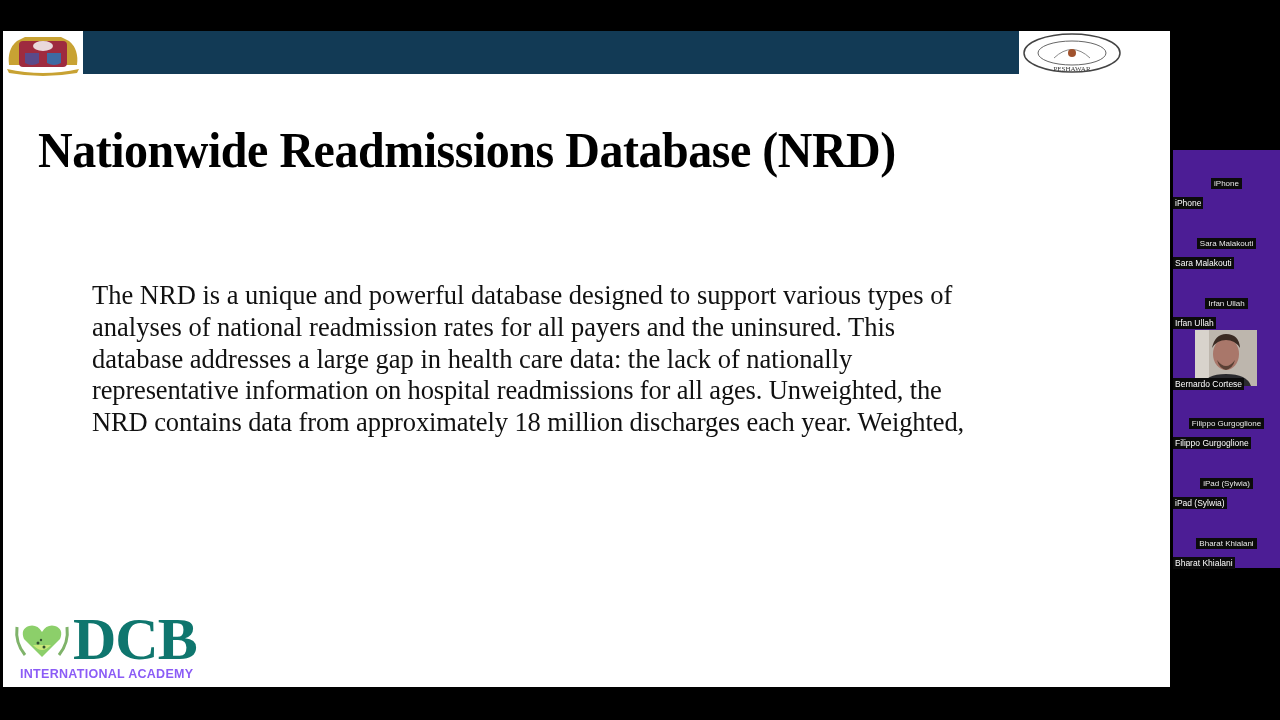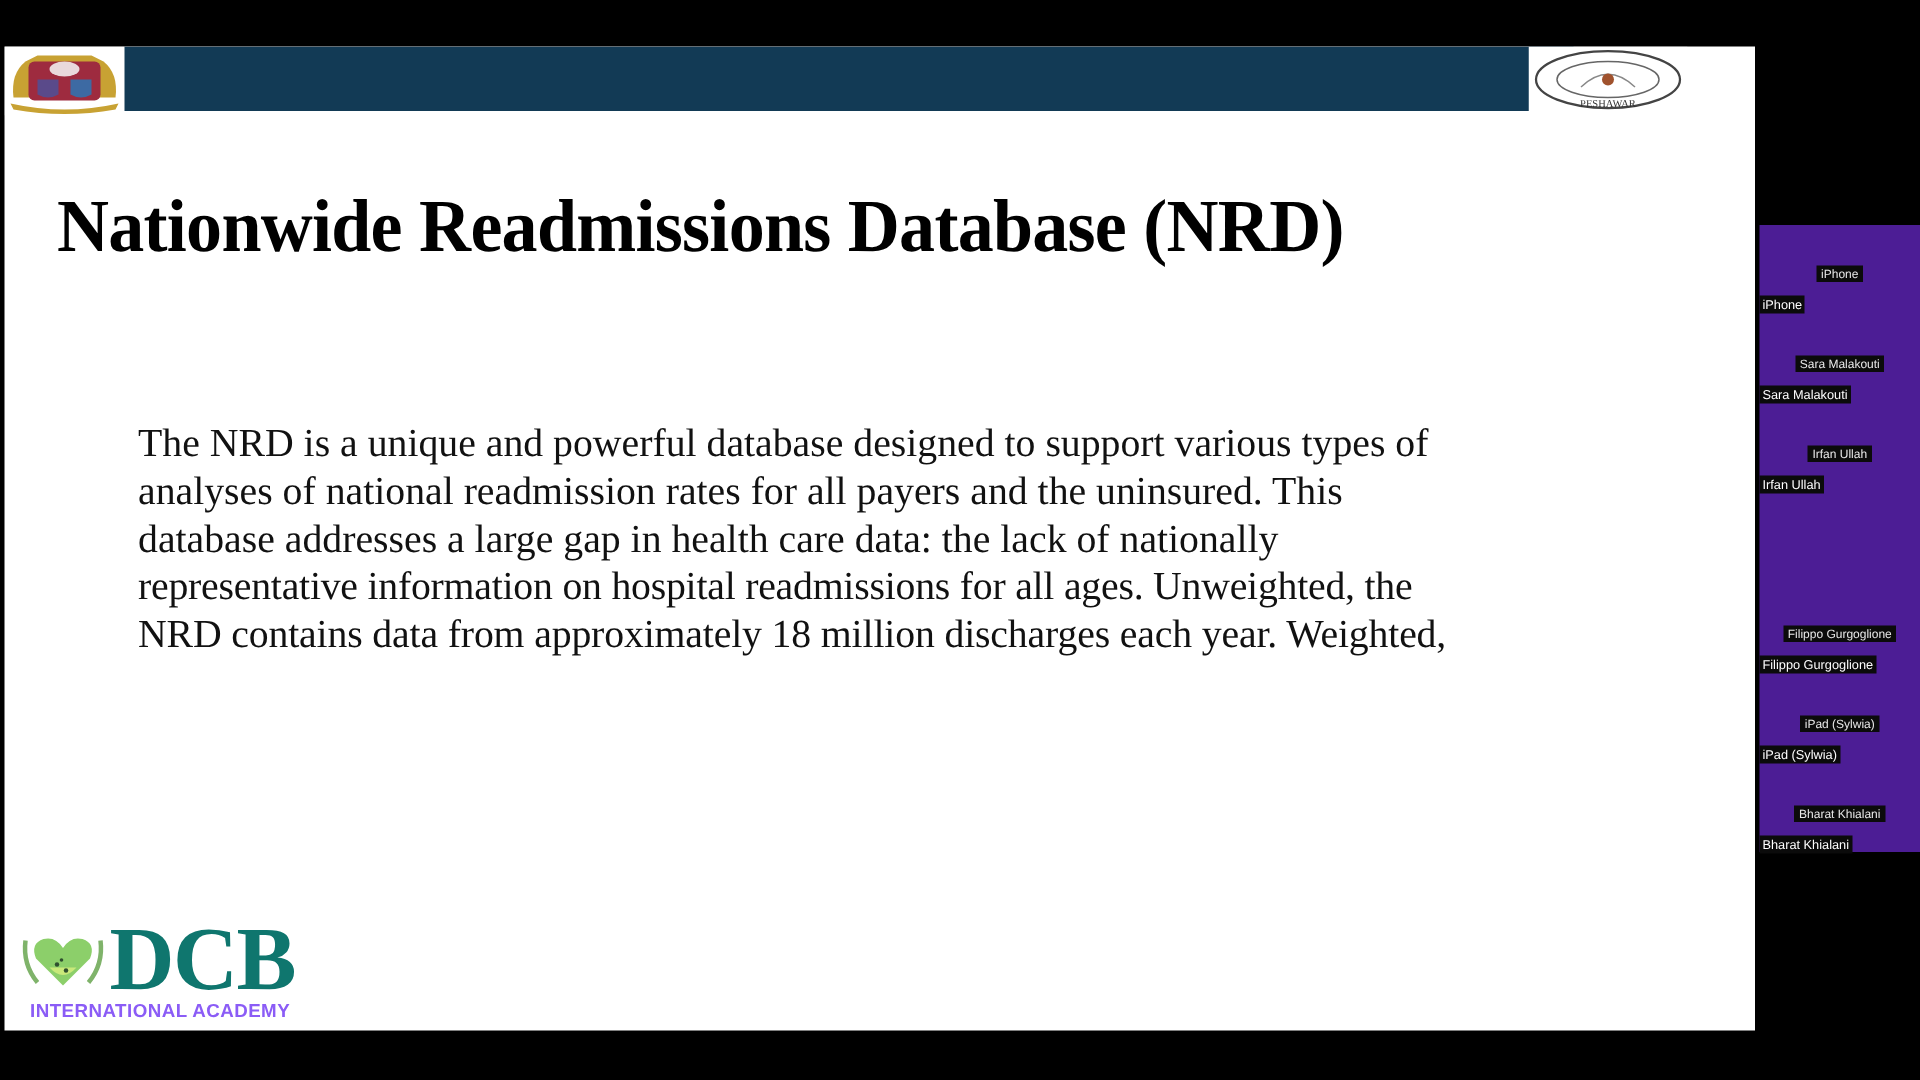--- a/index.html
+++ b/index.html
@@ -79,20 +79,33 @@
     <div class="tile-name">iPhone</div>
   </div>
   <div class="tile" style="top:60px">
     <div class="tile-center"><span>Sara Malakouti</span></div>
     <div class="tile-name">Sara Malakouti</div>
   </div>
   <div class="tile" style="top:120px">
     <div class="tile-center"><span>Irfan Ullah</span></div>
     <div class="tile-name">Irfan Ullah</div>
   </div>
+  <div class="tile" style="top:180px">
+    <div class="video">
+      <svg width="62" height="56" viewBox="0 0 62 56">
+        <rect width="62" height="56" fill="#bdb6ad"></rect>
+        <rect x="0" y="0" width="14" height="56" fill="#d8d3cc"></rect>
+        <ellipse cx="31" cy="24" rx="13" ry="16" fill="#a9776a"></ellipse>
+        <path d="M17 18 Q20 4 31 4 Q44 4 45 18 Q40 10 31 10 Q22 10 17 18 Z" fill="#3a2a22"></path>
+        <path d="M22 30 Q31 42 40 30 Q38 38 31 40 Q24 38 22 30 Z" fill="#5a4035"></path>
+        <path d="M8 56 Q10 44 31 44 Q52 44 56 56 Z" fill="#2a2a2e"></path>
+      </svg>
+    </div>
+    <div class="tile-name" style="top:48px">Bernardo Cortese</div>
+  </div>
   <div class="tile" style="top:240px">
     <div class="tile-center"><span>Filippo Gurgoglione</span></div>
     <div class="tile-name">Filippo Gurgoglione</div>
   </div>
   <div class="tile" style="top:300px">
     <div class="tile-center"><span>iPad (Sylwia)</span></div>
     <div class="tile-name">iPad (Sylwia)</div>
   </div>
   <div class="tile" style="top:360px">
     <div class="tile-center"><span>Bharat Khialani</span></div>

